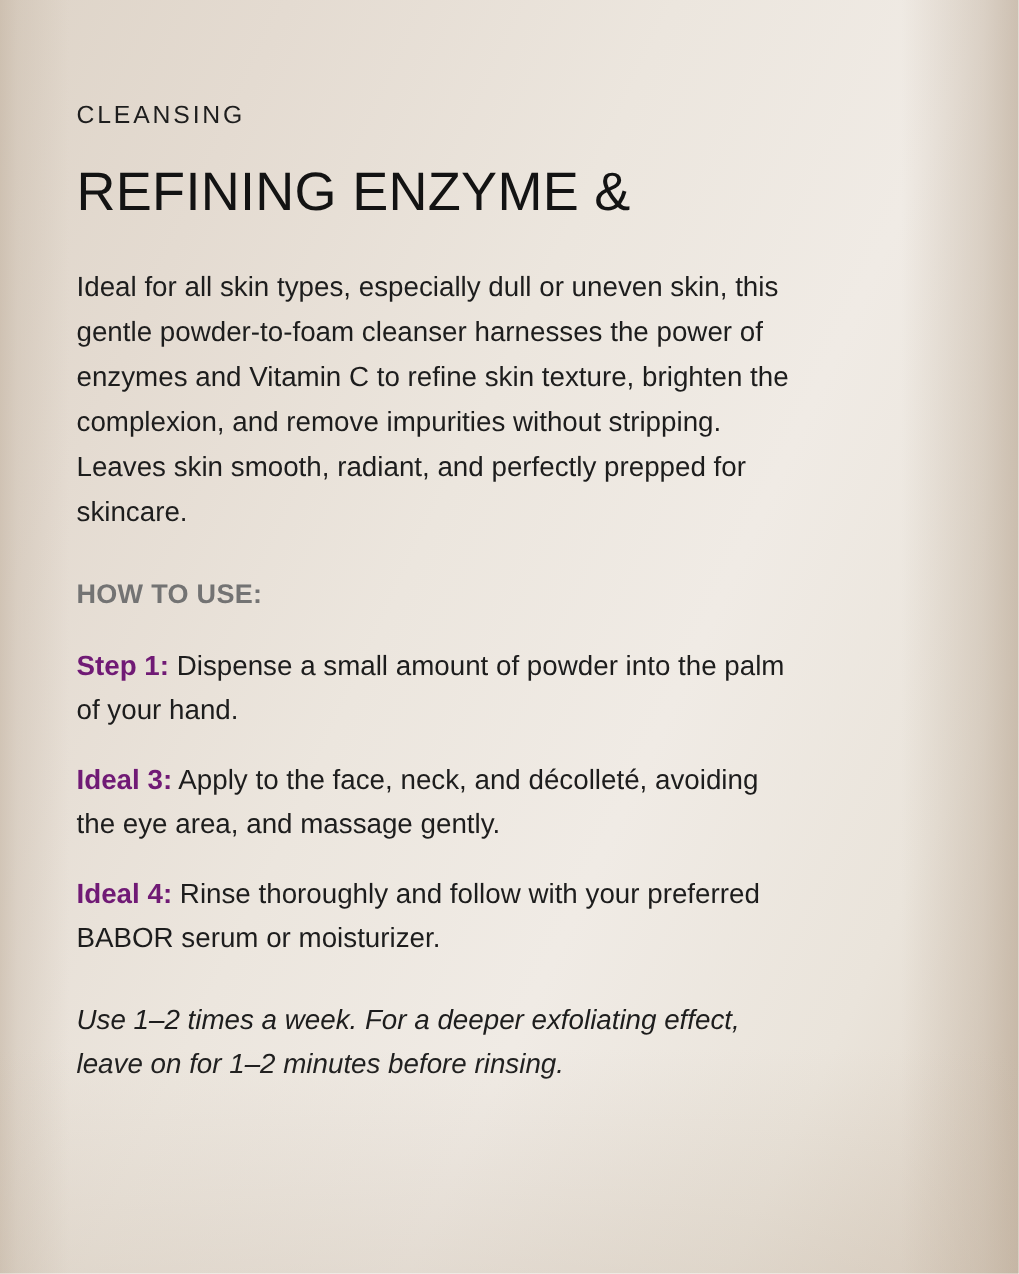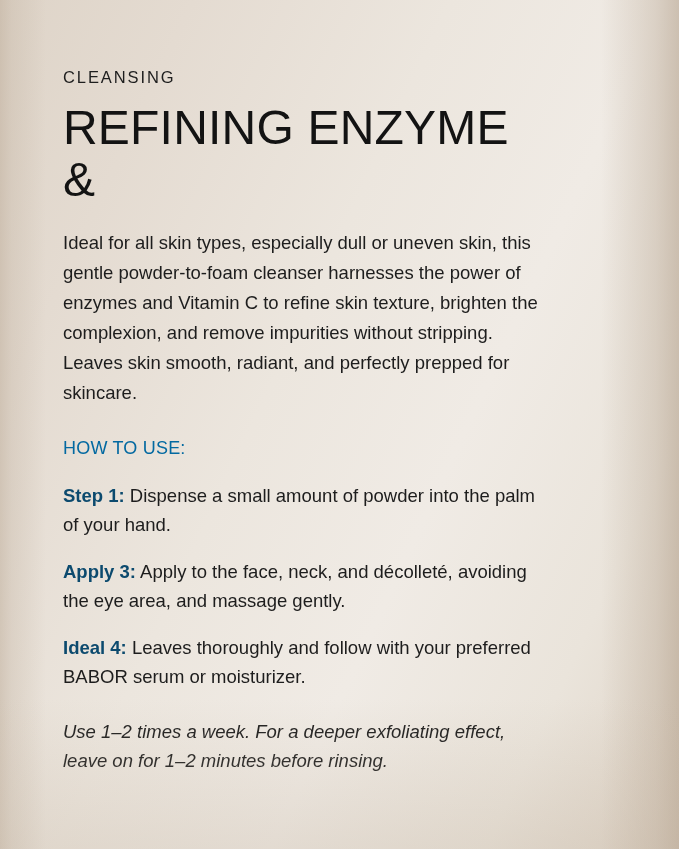--- a/index.html
+++ b/index.html
@@ -10,70 +10,70 @@
     width: 679px;
     height: 849px;
     overflow: hidden;
     font-family: "Liberation Sans", sans-serif;
     background: linear-gradient(115deg, #ded4c8 0%, #e4dbd1 18%, #ece6de 42%, #f0ebe5 62%, #eae4db 82%, #ded3c6 100%);
     color: #1b1b1b;
     position: relative;
   }
   .page {
     position: absolute;
-    left: 12px; top: 0;
+    left: 0; top: 0;
     width: 581px;
     height: 849px;
     box-sizing: border-box;
     padding: 68px 50px 0 51px;
   }
   .eyebrow {
     font-size: 16.5px;
     letter-spacing: 1.9px;
     font-weight: 400;
     color: #1e1e1e;
     margin: 0 0 14px 0;
     line-height: 1.2;
   }
   .title {
-    font-size: 48px;
+    font-size: 36px;
     line-height: 52px;
     letter-spacing: 0.2px;
     font-weight: 400;
     margin: 0 0 22px 0;
     color: #131313;
     max-width: 540px;
   }
   .title .line {
     display: block;
   }
   .intro {
     font-size: 18.5px;
     line-height: 30px;
     margin: 0 0 30px 0;
     color: #1d1d1d;
     max-width: 582px;
   }
   .howto {
     font-size: 18px;
-    font-weight: 400;
+    font-weight: 700;
     letter-spacing: 0.2px;
     margin: 0 0 22px 0;
-    color: #0369a1;
+    color: #737373;
   }
   .step {
     font-size: 18.5px;
     line-height: 29px;
     margin: 0 0 18px 0;
     max-width: 578px;
     color: #1d1d1d;
   }
   .step b {
     font-weight: 700;
-    color: #0c4a6e;
+    color: #701a75;
   }
   .note {
     font-size: 18.5px;
     line-height: 29px;
     font-style: italic;
     margin: 26px 0 0 0;
     max-width: 578px;
     color: #1d1d1d;
   }
   .edge-shade {
@@ -115,23 +115,23 @@
     <span class="line">REFINING ENZYME &amp;</span>
   </h1>
 
   <p class="intro">Ideal for all skin types, especially dull or uneven skin, this gentle powder-to-foam cleanser harnesses the power of enzymes and Vitamin C to refine skin texture, brighten the complexion, and remove impurities without stripping. Leaves skin smooth, radiant, and perfectly prepped for skincare.</p>
 
   <p class="howto">HOW TO USE:</p>
 
   <p class="step"><b>Step 1:</b> <span>Dispense a small amount of powder into the palm of your hand.</span></p>
 
 
-  <p class="step"><b>Apply 3:</b> <span>Apply to the face, neck, and décolleté, avoiding the eye area, and massage gently.</span></p>
+  <p class="step"><b>Ideal 3:</b> <span>Apply to the face, neck, and décolleté, avoiding the eye area, and massage gently.</span></p>
 
-  <p class="step"><b>Ideal 4:</b> <span>Leaves thoroughly and follow with your preferred BABOR serum or moisturizer.</span></p>
+  <p class="step"><b>Ideal 4:</b> <span>Rinse thoroughly and follow with your preferred BABOR serum or moisturizer.</span></p>
 
   <p class="note">Use 1–2 times a week. For a deeper exfoliating effect, leave on for 1–2 minutes before rinsing.</p>
 
 </div>
 
 <div class="edge-shade"></div>
 <div class="edge-shade-left"></div>
 <div class="bottom-shade"></div>
 
 </body></html>

